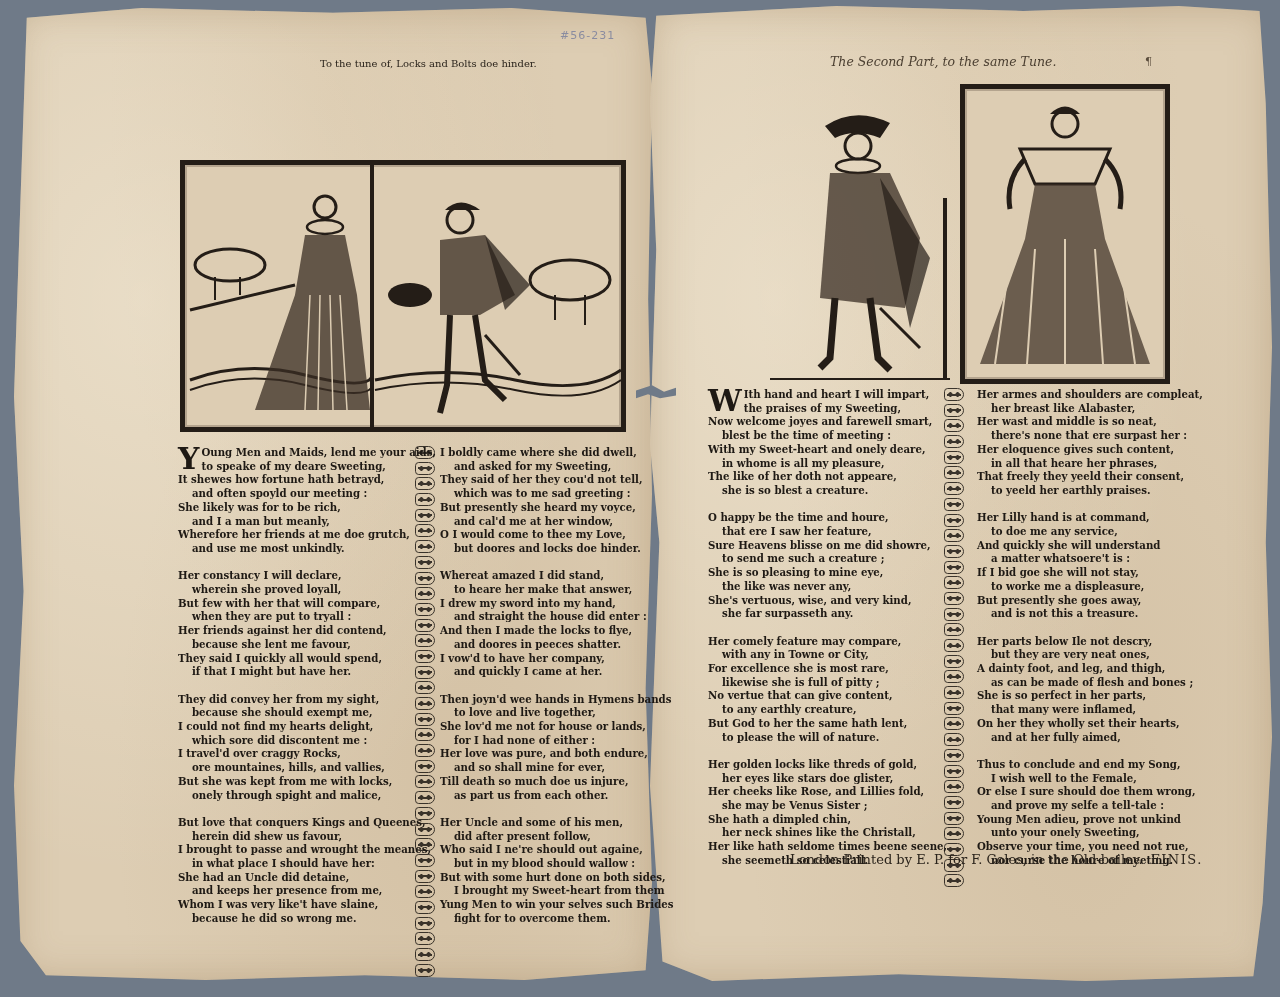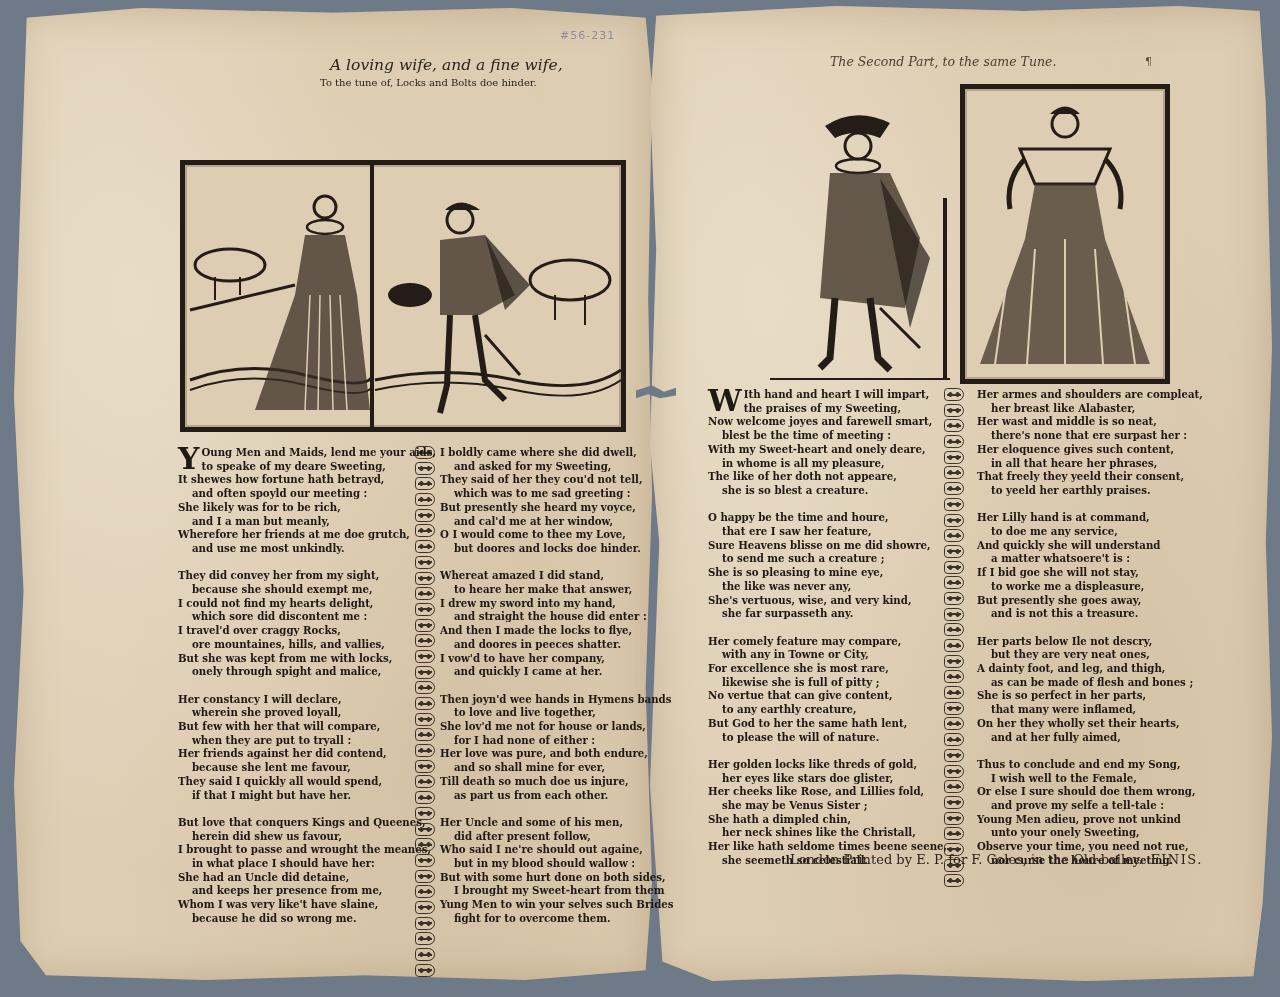--- a/index.html
+++ b/index.html
@@ -82,21 +82,20 @@
 <body>
 
 <div class="sheet sheet-left"></div>
 
 <div class="sheet sheet-right"></div>
 <div class="abs fold-tear"></div>
 
 <div class="abs catalog-mark">#56-231</div>
 
 <div class="abs title-block">
-  <div class="title-line i">A loving wife, and a fine wife,</div>
   <div class="tune-line">To the tune of, Locks and Bolts doe hinder.</div>
 </div>
 
 <div class="abs woodcut" style="left:180px; top:160px; width:436px; height:262px;" title="woodcut-illustration: a lady in ruff and gown beside a gentleman with cloak, hat and sword, trees in background">
   <svg viewBox="0 0 436 262">
     <line x1="187" y1="0" x2="187" y2="262" stroke="#241d17" stroke-width="4"></line>
 
     <path d="M5 215 Q60 195 120 210 T187 212" fill="none" stroke="#241d17" stroke-width="3"></path>
     <path d="M5 225 Q60 205 120 220 T187 222" fill="none" stroke="#241d17" stroke-width="2"></path>
     <path d="M190 215 Q260 200 330 215 T436 205" fill="none" stroke="#241d17" stroke-width="3"></path>
@@ -132,38 +131,38 @@
     <span class="vl">Oung Men and Maids, lend me your aids,</span>
     <span class="vl in">to speake of my deare Sweeting,</span>
     <span class="vl">It shewes how fortune hath betrayd,</span>
     <span class="vl in">and often spoyld our meeting :</span>
     <span class="vl">She likely was for to be rich,</span>
     <span class="vl in">and I a man but meanly,</span>
     <span class="vl">Wherefore her friends at me doe grutch,</span>
     <span class="vl in">and use me most unkindly.</span>
   </div>
   <div class="stanza">
+    <span class="vl">Her constancy I will declare,</span>
+    <span class="vl in">wherein she proved loyall,</span>
+    <span class="vl">But few with her that will compare,</span>
+    <span class="vl in">when they are put to tryall :</span>
+    <span class="vl">Her friends against her did contend,</span>
+    <span class="vl in">because she lent me favour,</span>
+    <span class="vl">They said I quickly all would spend,</span>
+    <span class="vl in">if that I might but have her.</span>
+  </div>
+  <div class="stanza">
     <span class="vl">They did convey her from my sight,</span>
     <span class="vl in">because she should exempt me,</span>
     <span class="vl">I could not find my hearts delight,</span>
     <span class="vl in">which sore did discontent me :</span>
     <span class="vl">I travel'd over craggy Rocks,</span>
     <span class="vl in">ore mountaines, hills, and vallies,</span>
     <span class="vl">But she was kept from me with locks,</span>
     <span class="vl in">onely through spight and malice,</span>
-  </div>
-  <div class="stanza">
-    <span class="vl">Her constancy I will declare,</span>
-    <span class="vl in">wherein she proved loyall,</span>
-    <span class="vl">But few with her that will compare,</span>
-    <span class="vl in">when they are put to tryall :</span>
-    <span class="vl">Her friends against her did contend,</span>
-    <span class="vl in">because she lent me favour,</span>
-    <span class="vl">They said I quickly all would spend,</span>
-    <span class="vl in">if that I might but have her.</span>
   </div>
   <div class="stanza">
     <span class="vl">But love that conquers Kings and Queenes,</span>
     <span class="vl in">herein did shew us favour,</span>
     <span class="vl">I brought to passe and wrought the meanes,</span>
     <span class="vl in">in what place I should have her:</span>
     <span class="vl">She had an Uncle did detaine,</span>
     <span class="vl in">and keeps her presence from me,</span>
     <span class="vl">Whom I was very like't have slaine,</span>
     <span class="vl in">because he did so wrong me.</span>

